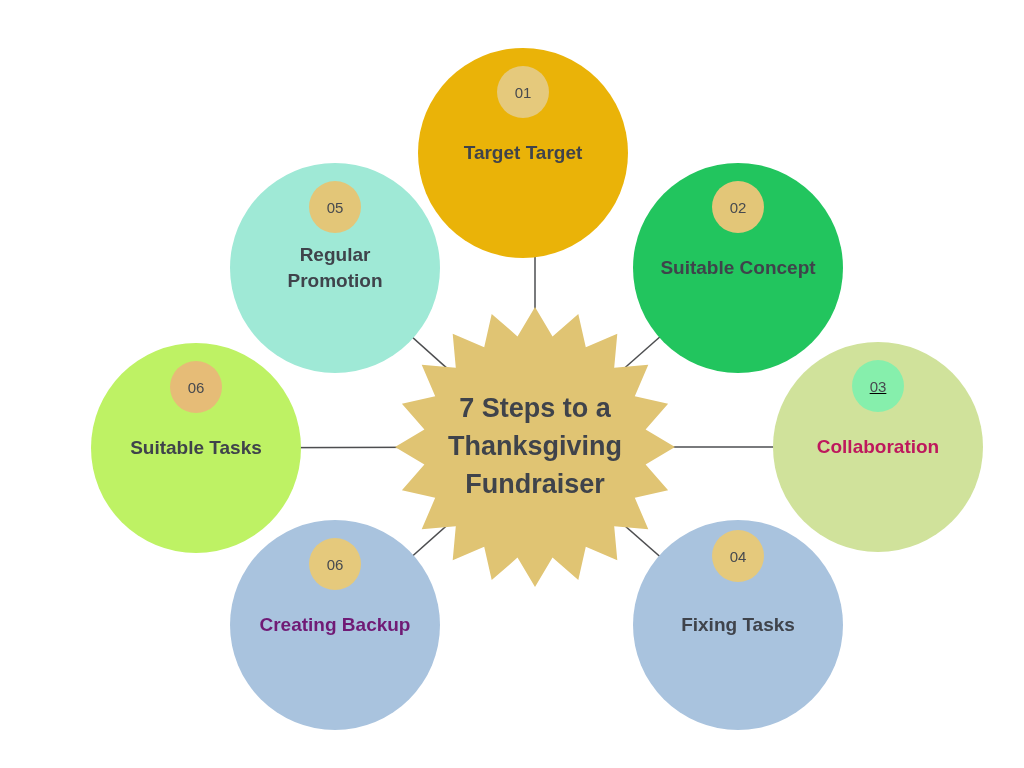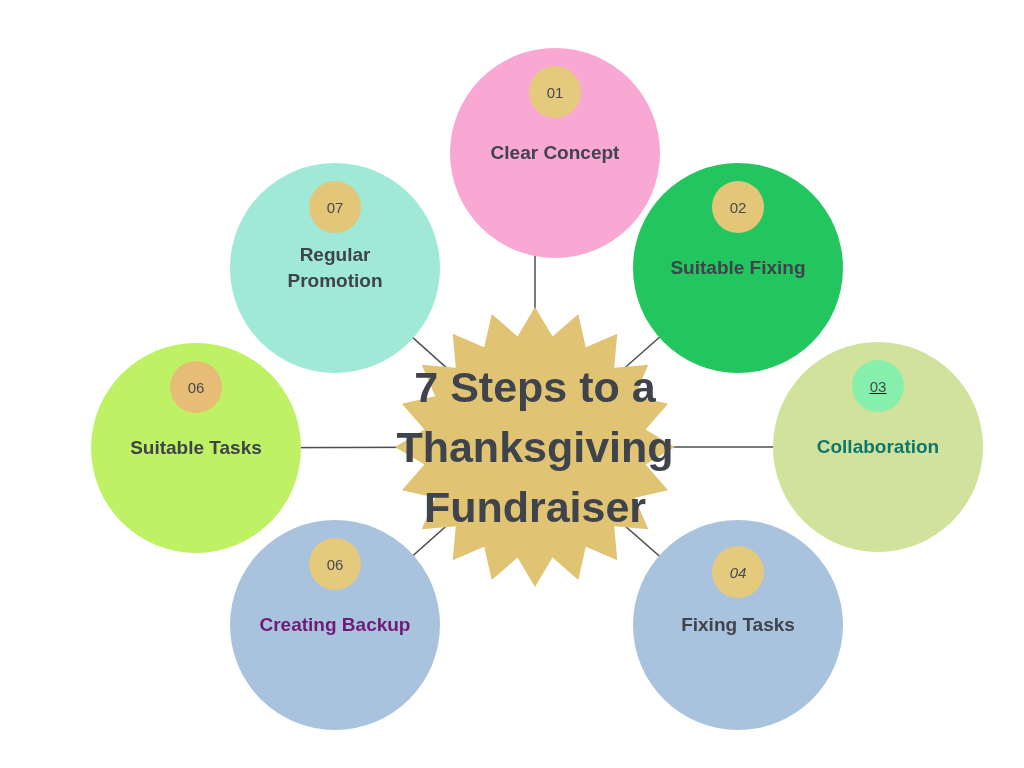--- a/index.html
+++ b/index.html
@@ -24,21 +24,21 @@
   .center-title {
     position: absolute;
     left: 395px;
     top: 307px;
     width: 280px;
     height: 280px;
     display: flex;
     align-items: center;
     justify-content: center;
     text-align: center;
-    font-size: 43px;
+    font-size: 27px;
     font-weight: bold;
     line-height: 1.4;
     white-space: pre-line;
     z-index: 2;
     letter-spacing: 0px;
   }
   .step-circle {
     position: absolute;
     border-radius: 50%;
     display: flex;
@@ -79,57 +79,57 @@
       <line x1="535" y1="447" x2="738" y2="625" stroke="#4d4e50" stroke-width="1.5"></line>
       <line x1="535" y1="447" x2="335" y2="625" stroke="#4d4e50" stroke-width="1.5"></line>
       <line x1="535" y1="447" x2="196" y2="448" stroke="#4d4e50" stroke-width="1.5"></line>
       <line x1="535" y1="447" x2="335" y2="268" stroke="#4d4e50" stroke-width="1.5"></line>
       <polygon points="535.0,307.0 552.5,336.4 578.3,313.9 585.8,347.2 617.3,333.7 614.2,367.8 648.3,364.7 634.8,396.2 668.1,403.7 645.6,429.5 675.0,447.0 645.6,464.5 668.1,490.3 634.8,497.8 648.3,529.3 614.2,526.2 617.3,560.3 585.8,546.8 578.3,580.1 552.5,557.6 535.0,587.0 517.5,557.6 491.7,580.1 484.2,546.8 452.7,560.3 455.8,526.2 421.7,529.3 435.2,497.8 401.9,490.3 424.4,464.5 395.0,447.0 424.4,429.5 401.9,403.7 435.2,396.2 421.7,364.7 455.8,367.8 452.7,333.7 484.2,347.2 491.7,313.9 517.5,336.4" fill="#e0c473"></polygon>
     </svg>
   <div class="center-title" style="color: rgb(63, 67, 75);">7 Steps to a
 Thanksgiving
 Fundraiser</div>
   <div id="items">
-      <div class="step-circle" style="left: 450px; top: 48px; height: 210px; width: 210px; background: #f9a8d4;">
+      <div class="step-circle" style="left: 418px; top: 48px; height: 210px; width: 210px; background: #eab308;">
         <div class="step-badge" style="top: 18px; height: 52px; width: 52px; background: rgb(229, 201, 124);">
           <span style="color: rgb(71, 74, 79);">01</span>
         </div>
-        <div class="step-label" style="color: rgb(63, 67, 75);">Clear Concept</div>
+        <div class="step-label" style="color: rgb(63, 67, 75);">Target Target</div>
       </div>
       <div class="step-circle" style="left: 633px; top: 163px; height: 210px; width: 210px; background: #22c55e;">
         <div class="step-badge" style="top: 18px; height: 52px; width: 52px; background: rgb(227, 198, 120);">
           <span style="color: rgb(71, 74, 79);">02</span>
         </div>
-        <div class="step-label" style="color: rgb(63, 67, 75);">Suitable Fixing</div>
+        <div class="step-label" style="color: rgb(63, 67, 75);">Suitable Concept</div>
       </div>
       <div class="step-circle" style="left: 773px; top: 342px; height: 210px; width: 210px; background: rgb(208, 226, 155);">
         <div class="step-badge" style="top: 18px; height: 52px; width: 52px; background: #86efac; text-decoration: underline;">
           <span style="color: rgb(71, 74, 79);">03</span>
         </div>
-        <div class="step-label" style="color: #0f766e;">Collaboration</div>
+        <div class="step-label" style="color: #be185d;">Collaboration</div>
       </div>
       <div class="step-circle" style="left: 633px; top: 520px; height: 210px; width: 210px; background: rgb(169, 195, 222);">
-        <div class="step-badge" style="top: 26px; height: 52px; width: 52px; background: rgb(229, 201, 124); font-style: italic;">
+        <div class="step-badge" style="top: 10px; height: 52px; width: 52px; background: rgb(229, 201, 124);">
           <span style="color: rgb(71, 74, 79);">04</span>
         </div>
         <div class="step-label" style="color: rgb(63, 67, 75);">Fixing Tasks</div>
       </div>
       <div class="step-circle" style="left: 230px; top: 520px; height: 210px; width: 210px; background: rgb(169, 195, 222);">
         <div class="step-badge" style="top: 18px; height: 52px; width: 52px; background: rgb(229, 201, 124);">
           <span style="color: rgb(71, 74, 79);">06</span>
         </div>
         <div class="step-label" style="color: #701a75;">Creating Backup</div>
       </div>
       <div class="step-circle" style="left: 91px; top: 343px; height: 210px; width: 210px; background: #bef264;">
         <div class="step-badge" style="top: 18px; height: 52px; width: 52px; background: rgb(230, 188, 119);">
           <span style="color: rgb(71, 74, 79);">06</span>
         </div>
         <div class="step-label" style="color: rgb(63, 67, 75);">Suitable Tasks</div>
       </div>
       <div class="step-circle" style="left: 230px; top: 163px; height: 210px; width: 210px; background: rgb(159, 233, 214);">
         <div class="step-badge" style="top: 18px; height: 52px; width: 52px; background: rgb(227, 198, 120);">
-          <span style="color: rgb(71, 74, 79);">07</span>
+          <span style="color: rgb(71, 74, 79);">05</span>
         </div>
         <div class="step-label" style="color: rgb(63, 67, 75);">Regular
 Promotion</div>
       </div>
     </div>
 </div>
 
 </body></html>

